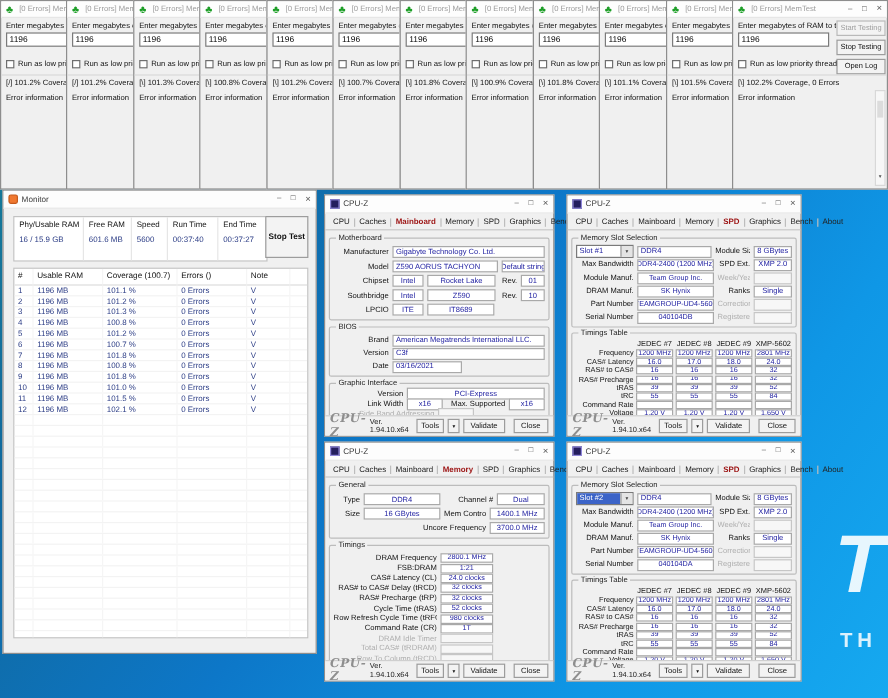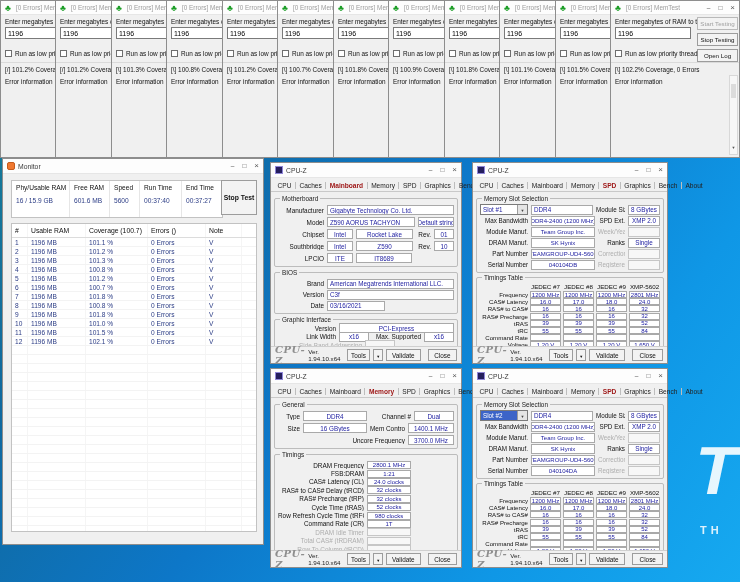--- a/index.html
+++ b/index.html
@@ -85,21 +85,21 @@
   .ddtext{flex:1;font-size:6.3px;color:#2222a2;padding-left:2px;white-space:nowrap;overflow:hidden;height:100%;display:flex;align-items:center;}
   .ddtext.sel{background:#3c64c8;color:#fff;}
   .ddbtn{width:9px;height:100%;background:#e4e4e4;border-left:1px solid #9c9c9c;display:flex;align-items:center;justify-content:center;color:#444;flex:none;}
   .tth-row{display:flex;align-items:center;height:9px;gap:2px;font-size:6.2px;}
   .tth{flex:1;text-align:center;color:#111;white-space:nowrap;}
   .ttr{display:flex;align-items:center;height:7.2px;gap:2px;font-size:6.1px;}
   .ttr .vb{height:7px;font-size:6px;flex:1;}
   .ttlab{width:48px;text-align:right;color:#111;white-space:nowrap;flex:none;}
   
   .logoT{position:absolute;left:696px;top:436px;font-size:68px;font-weight:bold;color:rgba(255,255,255,.9);transform:skewX(-12deg);line-height:1;z-index:0;}
-  .logoSub{position:absolute;left:700px;top:524px;font-size:11px;font-weight:bold;letter-spacing:4px;color:rgba(255,255,255,.85);z-index:0;}
+  .logoSub{position:absolute;left:700px;top:524px;font-size:17px;font-weight:bold;letter-spacing:4px;color:rgba(255,255,255,.85);z-index:0;}
 </style>
 </head>
 <body>
 
 <div id="desktop">
 
   <div class="logoT">T</div>
   <div class="logoSub">TH</div>
 
   <div class="win mt-wide" id="mt-main">

